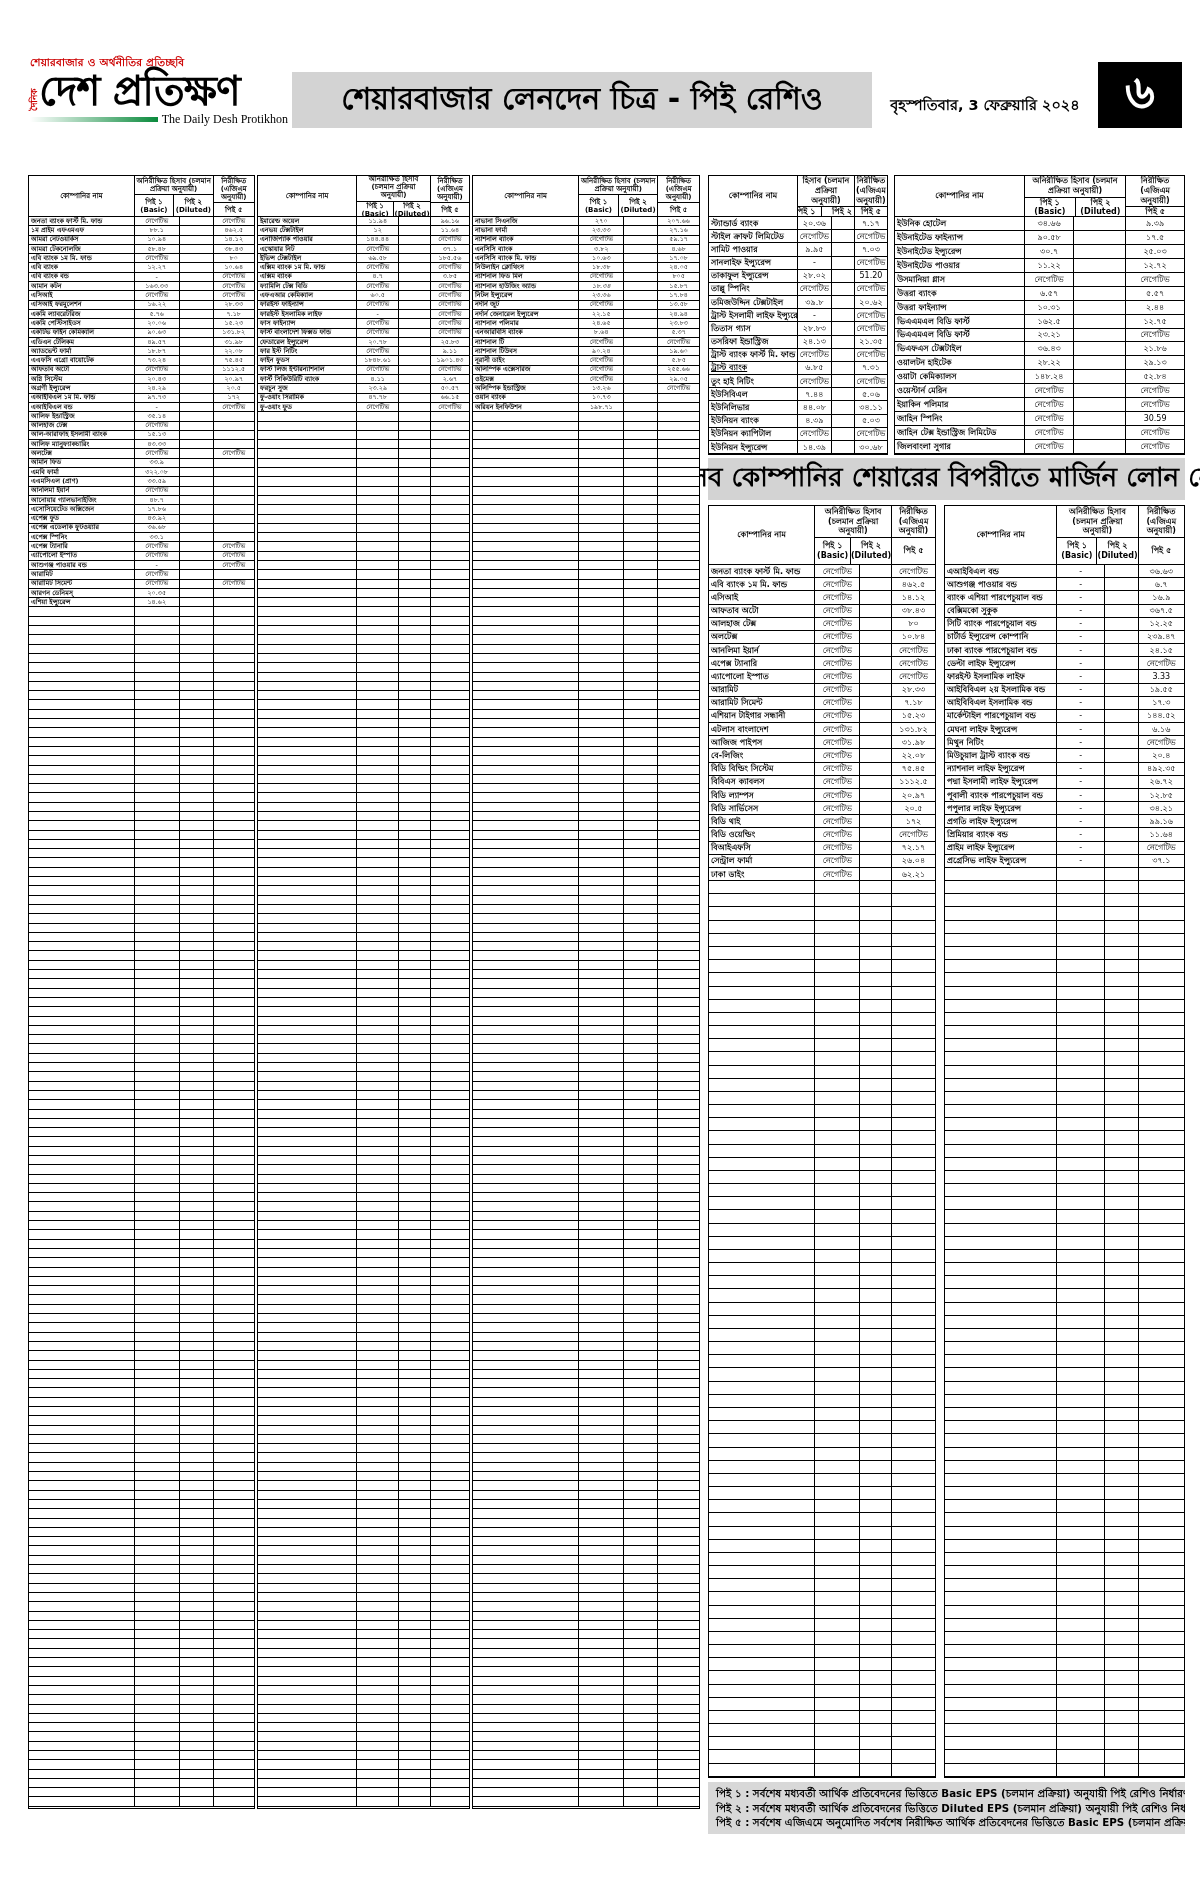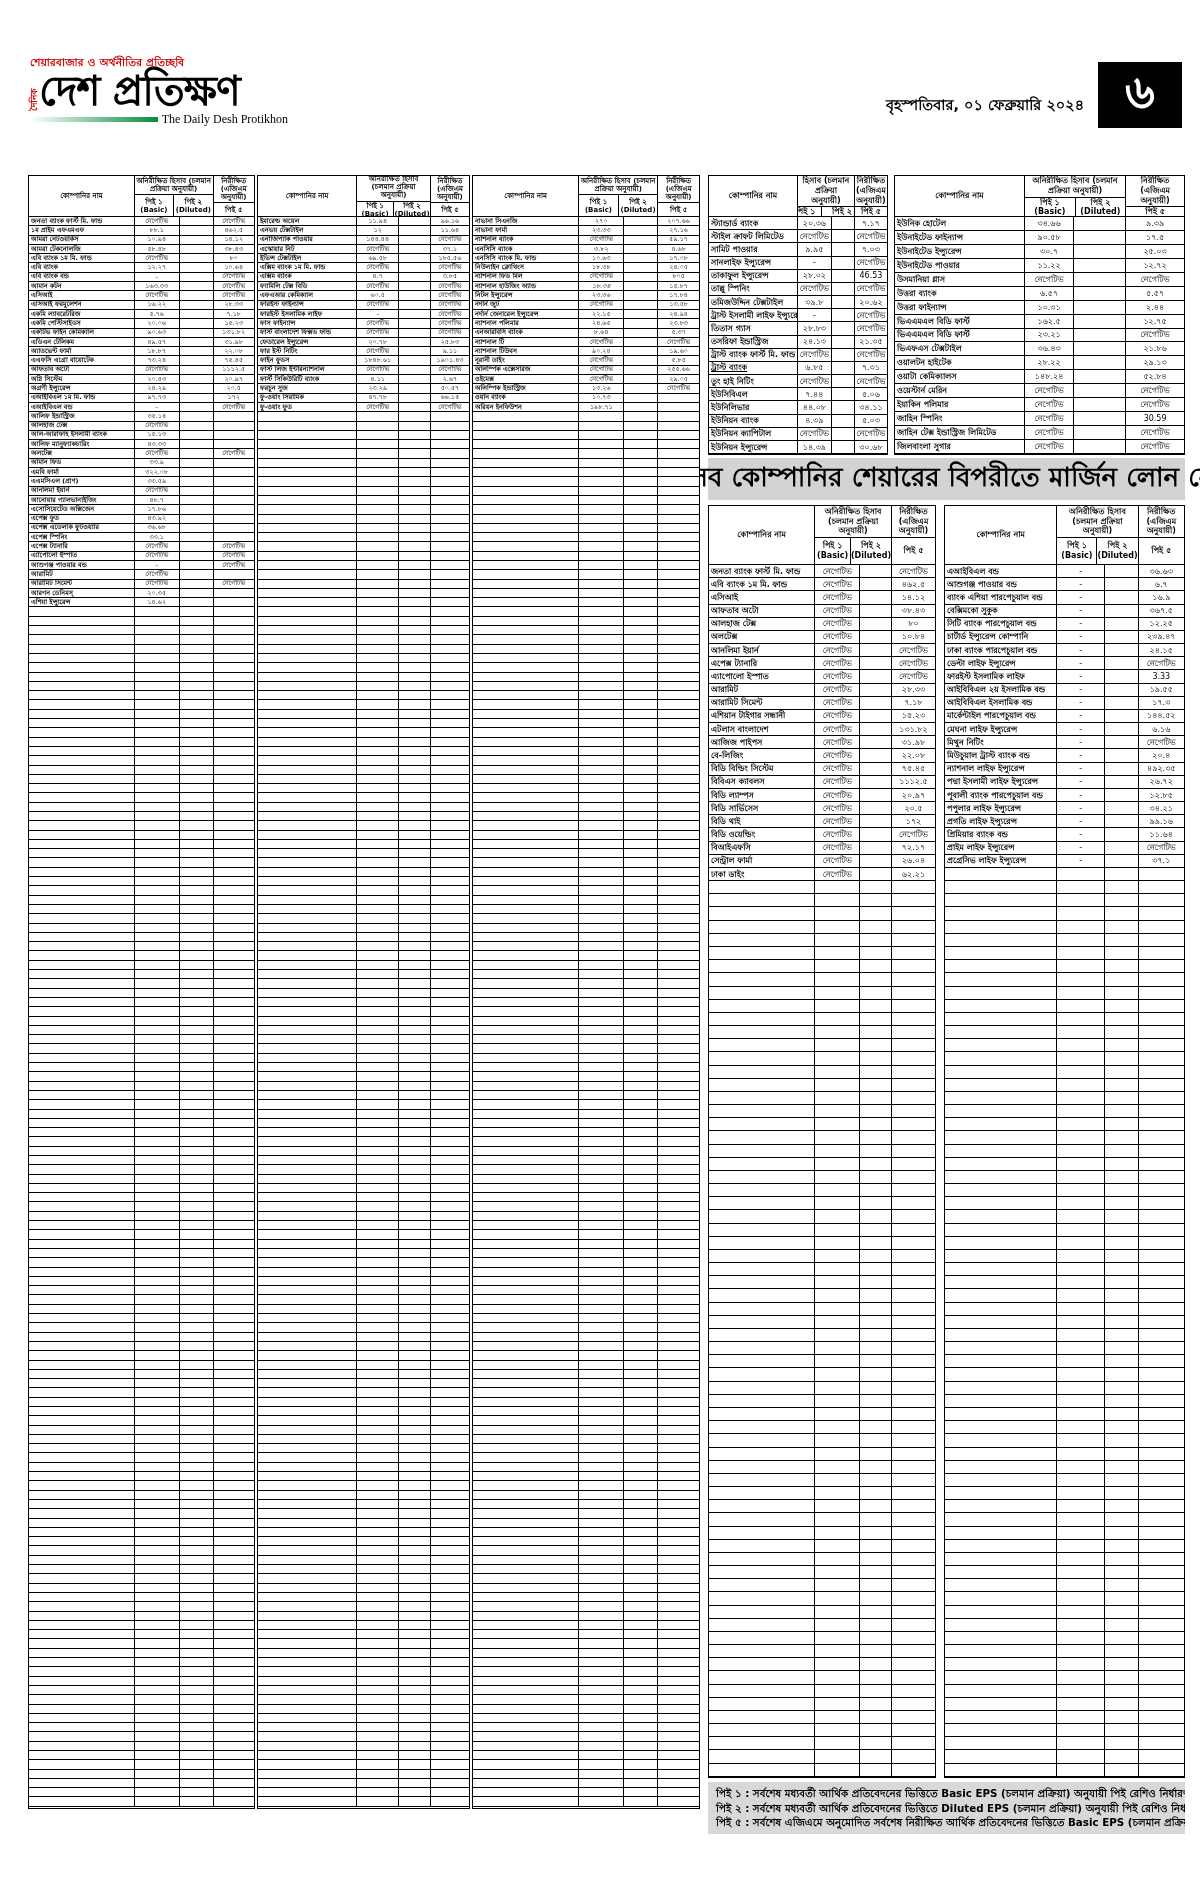--- a/index.html
+++ b/index.html
@@ -64,21 +64,22 @@
     <div id="logo-row">
       <div id="dainik">দৈনিক</div>
       <div id="logo-text">দেশ প্রতিক্ষণ</div>
     </div>
     <div id="green-row">
       <div id="green-bar"></div>
       <div id="eng-name">The Daily Desh Protikhon</div>
     </div>
   </div>
 
-  <div id="date-line">বৃহস্পতিবার, ০১ ফেব্রুয়ারি ২০২৪</div>
+  <div id="title-band">শেয়ারবাজার লেনদেন চিত্র - পিই রেশিও</div>
+  <div id="date-line">বৃহস্পতিবার, 3 ফেব্রুয়ারি ২০২৪</div>
   <div id="page-badge">
     <span>৬</span>
   </div>
 
 
   <div id="margin-band">যেসব কোম্পানির শেয়ারের বিপরীতে মার্জিন লোন নেই</div>
 
   <div id="footnotes">
     <div>পিই ১ : সর্বশেষ মধ্যবর্তী আর্থিক প্রতিবেদনের ভিত্তিতে Basic EPS (চলমান প্রক্রিয়া) অনুযায়ী পিই রেশিও নির্ধারণ করা হয়েছে।</div>
     <div>পিই ২ : সর্বশেষ মধ্যবর্তী আর্থিক প্রতিবেদনের ভিত্তিতে Diluted EPS (চলমান প্রক্রিয়া) অনুযায়ী পিই রেশিও নির্ধারণ করা হয়েছে।</div>
@@ -3254,21 +3255,21 @@
         <div class="row">
           <div class="c name" style="width: 50%;">সানলাইফ ইন্স্যুরেন্স</div>
           <div class="c val" style="width: 19%;">-</div>
           <div class="c val" style="width: 13%;"></div>
           <div class="c val" style="width: 18%;">নেগেটিভ</div>
         </div>
         <div class="row">
           <div class="c name" style="width: 50%;">তাকাফুল ইন্স্যুরেন্স</div>
           <div class="c val" style="width: 19%;">২৮.০২</div>
           <div class="c val" style="width: 13%;"></div>
-          <div class="c val" style="width: 18%;">46.53</div>
+          <div class="c val" style="width: 18%;">51.20</div>
         </div>
         <div class="row">
           <div class="c name" style="width: 50%;">তাল্লু স্পিনিং</div>
           <div class="c val" style="width: 19%;">নেগেটিভ</div>
           <div class="c val" style="width: 13%;"></div>
           <div class="c val" style="width: 18%;">নেগেটিভ</div>
         </div>
         <div class="row">
           <div class="c name" style="width: 50%;">তমিজউদ্দিন টেক্সটাইল</div>
           <div class="c val" style="width: 19%;">৩৯.৮</div>

